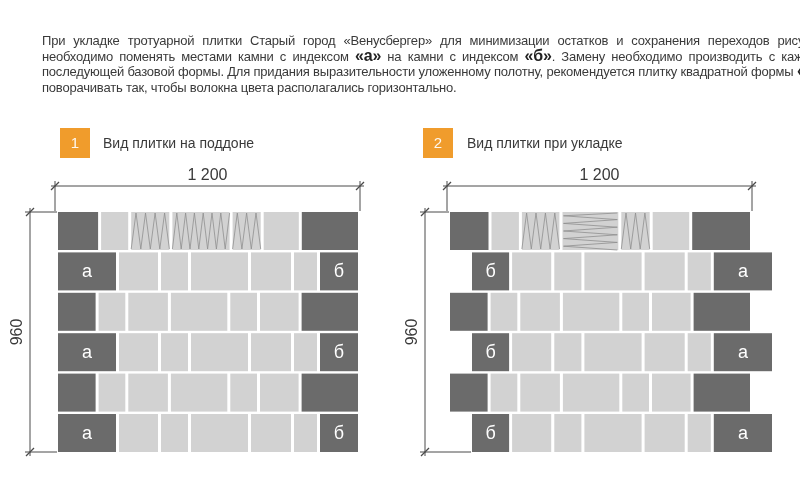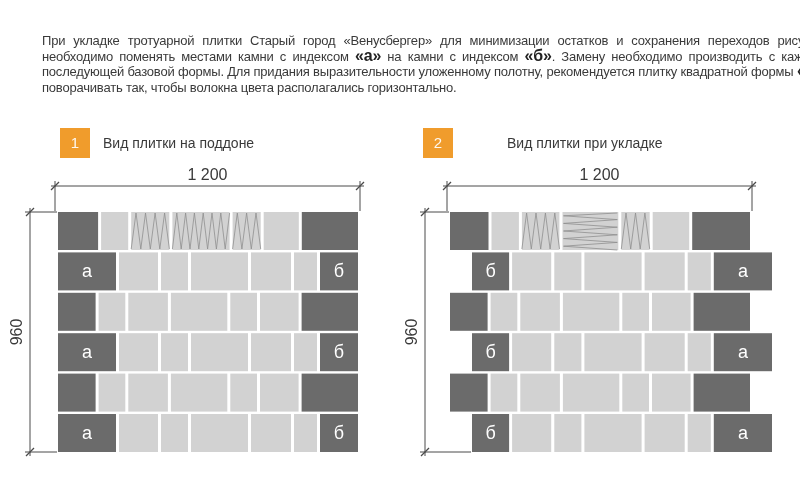--- a/index.html
+++ b/index.html
@@ -27,21 +27,21 @@
 </style>
 </head>
 <body>
 
 <div class="intro" id="intro"><span>При укладке тротуарной плитки Старый город «Венусбергер» для минимизации остатков и сохранения переходов рисунка необходимо поменять местами камни с индексом </span><span class="idx">«а»</span><span> на камни с индексом </span><span class="idx">«б»</span><span>. Замену необходимо производить с каждой последующей базовой формы. Для придания выразительности уложенному полотну, рекомендуется плитку квадратной формы </span><span class="idx">«б»</span><span> поворачивать так, чтобы волокна цвета располагались горизонтально.</span></div>
 
 <div class="badge" id="badge0" style="left: 60px; top: 128px;">1</div>
 <div class="capText" id="cap0" style="left: 103px; top: 128px;">Вид плитки на поддоне</div>
 
 <div class="badge" id="badge1" style="left: 423px; top: 128px;">2</div>
-<div class="capText" id="cap1" style="left: 467px; top: 128px; margin-left: 40px;">Вид плитки при укладке</div>
+<div class="capText" id="cap1" style="left: 467px; top: 128px;">Вид плитки при укладке</div>
 
 <svg class="fig" id="fig0" viewBox="0 0 400 336">
     <line x1="51" y1="26" x2="364" y2="26" stroke="#4a4a4a" stroke-width="1"></line>
     <line x1="51" y1="30" x2="59" y2="22" stroke="#4a4a4a" stroke-width="1.2"></line>
     <line x1="356" y1="30" x2="364" y2="22" stroke="#4a4a4a" stroke-width="1.2"></line>
     <line x1="55" y1="21" x2="55" y2="51" stroke="#4a4a4a" stroke-width="1"></line>
     <line x1="360" y1="21" x2="360" y2="51" stroke="#4a4a4a" stroke-width="1"></line>
     <text x="207.5" y="20" text-anchor="middle" font-size="16" fill="#3a3a3a" font-family="Liberation Sans, sans-serif">1 200</text>
     <line x1="30" y1="48" x2="30" y2="296" stroke="#4a4a4a" stroke-width="1"></line>
     <line x1="26" y1="56" x2="34" y2="48" stroke="#4a4a4a" stroke-width="1.2"></line>

